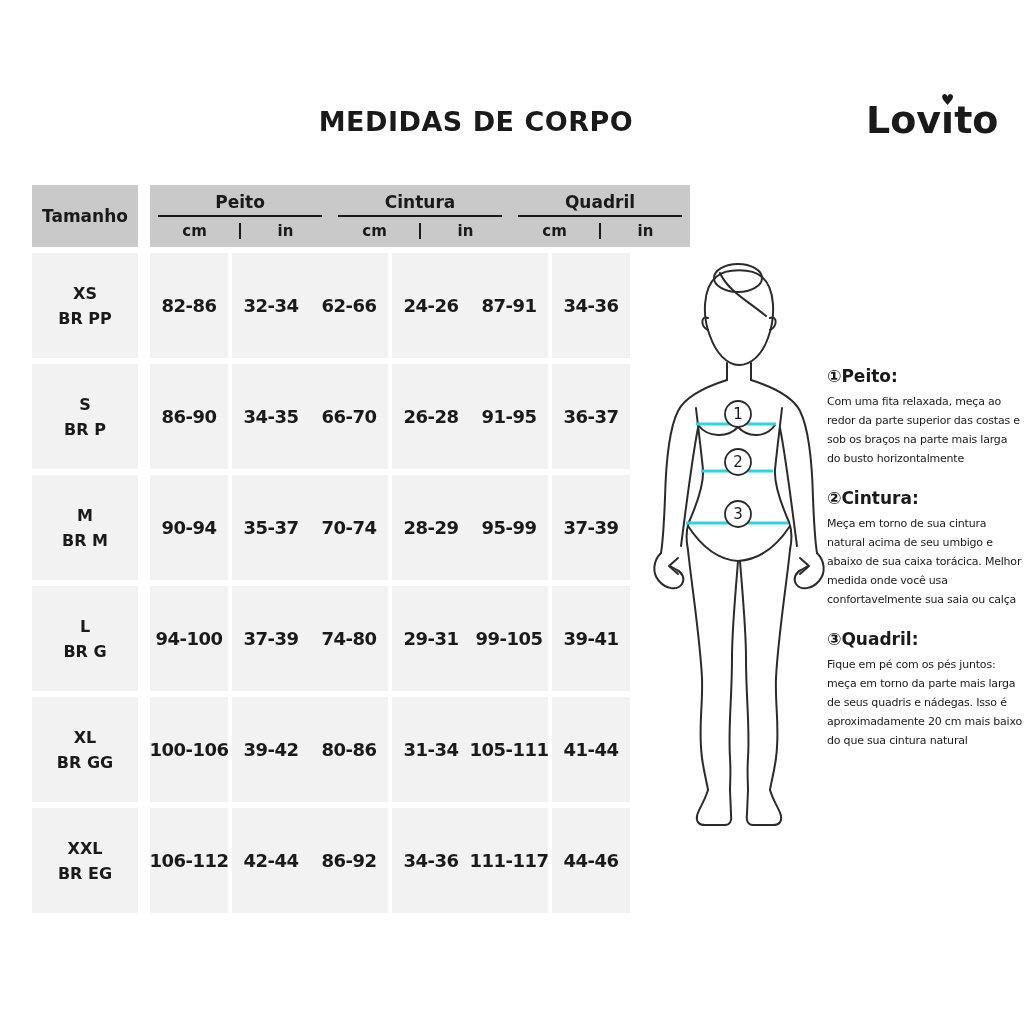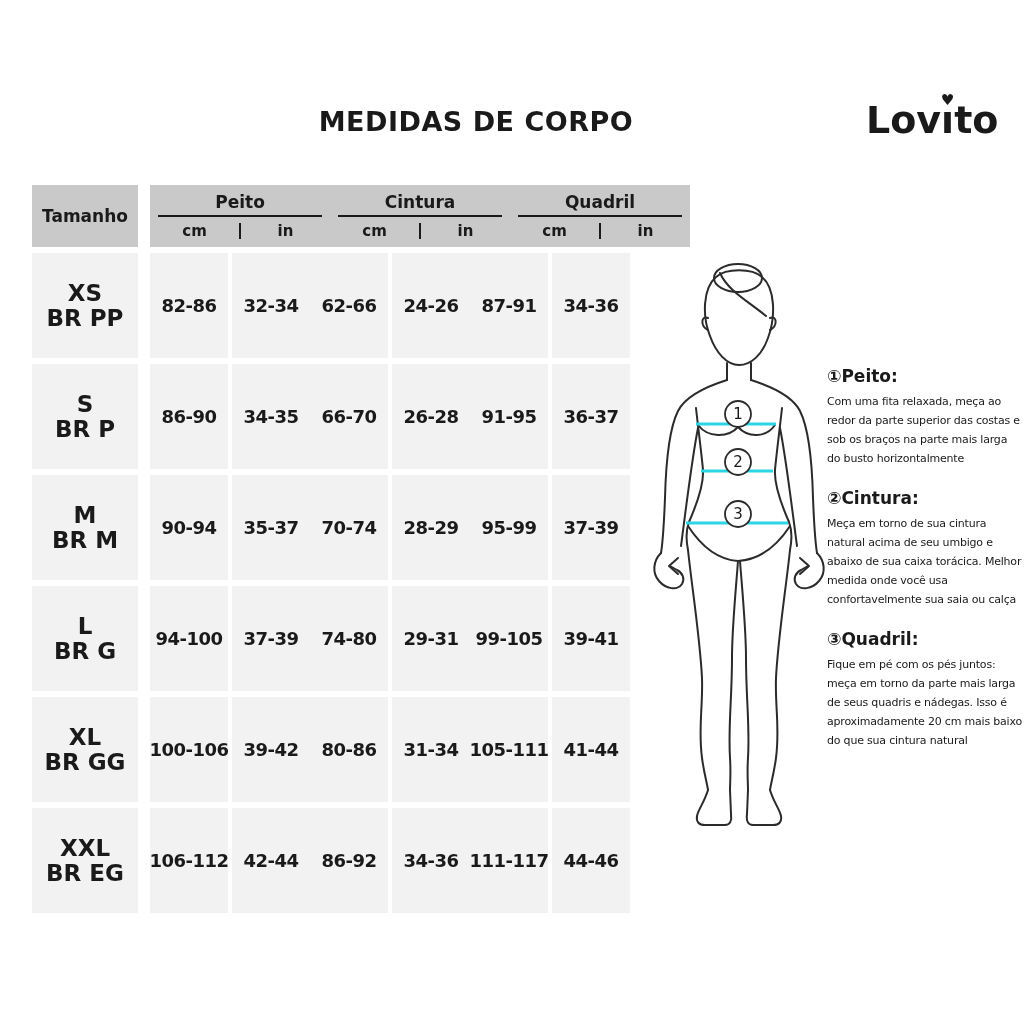--- a/index.html
+++ b/index.html
@@ -38,21 +38,21 @@
   .hgroup-rule { height:2px; background:#1a1a1a; margin:0 8px 2px 8px; }
   .hgroup-units { display:flex; align-items:center; height:24px; }
   .hgroup-units .unit { flex:1; text-align:center; font-size:15px; font-weight:700; }
   .unit-divider { width:2px; height:16px; background:#1a1a1a; }
 
   .trow { display:flex; height:105px; margin-top:6px; }
   .cell {
     background:#f2f2f2; display:flex; align-items:center; justify-content:center;
     font-weight:700; white-space:nowrap;
   }
-  .cell.size { width:106px; flex-direction:column; font-size:23px; line-height:25px; }
+  .cell.size { width:106px; flex-direction:column; font-size:16px; line-height:25px; }
   .cell.val  { width:78px; font-size:18px; letter-spacing:-0.5px; }
   .ml12 { margin-left:12px; }
   .ml10 { margin-left:0; }
   .ml4  { margin-left:4px; }
 
   
   .figure { position:absolute; left:650px; top:258px; }
   .figure path, .figure ellipse { fill:none; stroke:#2b2b2b; stroke-width:2; stroke-linecap:round; stroke-linejoin:round; }
   .figure .mline { stroke:#2cd5e6; stroke-width:3.2; stroke-linecap:butt; }
   .figure circle { fill:#ffffff; stroke:#2b2b2b; stroke-width:1.8; }

